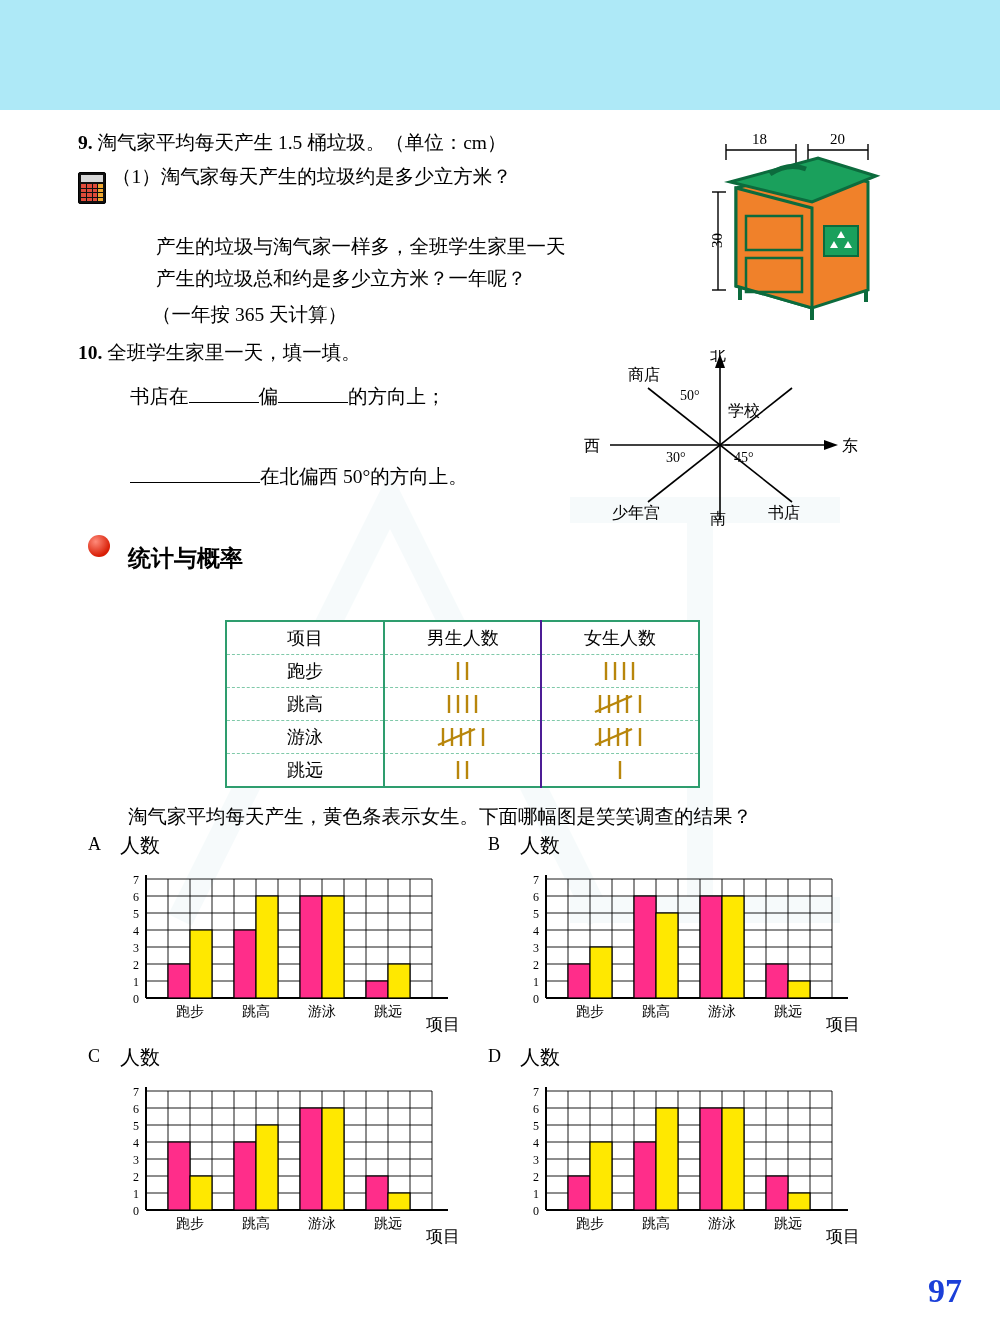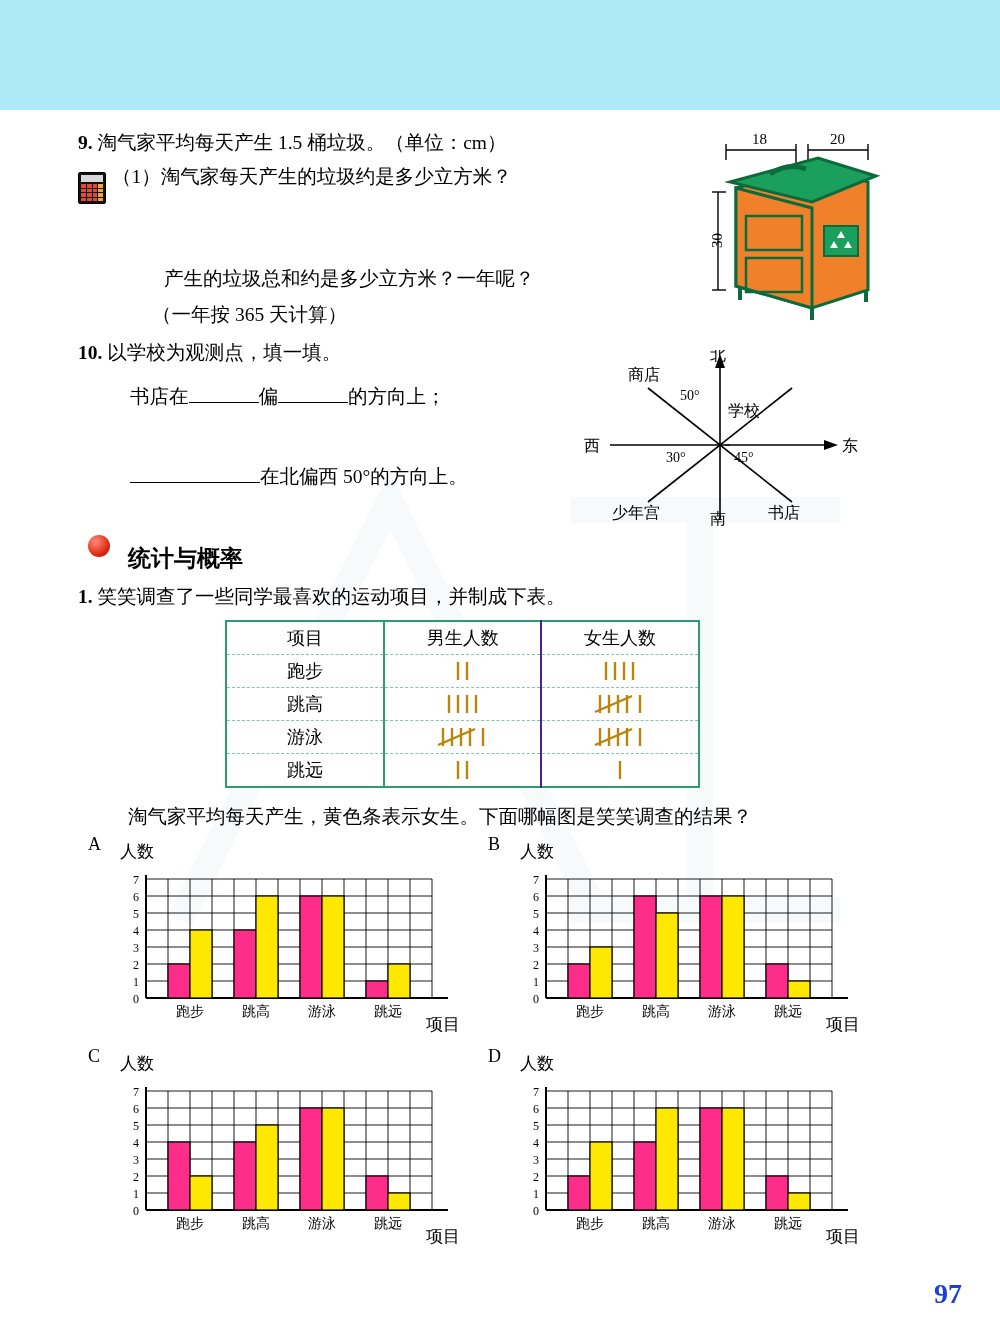--- a/index.html
+++ b/index.html
@@ -53,25 +53,25 @@
   .tbl tr:first-child td{border-bottom:1px dashed #7fc9a9;}
   .tbl td.c1{width:160px;}
   .tbl td.c2{width:157px;border-left:2px solid #2e9d6e;}
   .tbl td.c3{width:158px;border-left:2px solid #4c1d95;}
   .tally{display:inline-block;height:24px;}
   .tally svg{vertical-align:middle;}
 
   
   .chart{position:absolute;}
   .chart .letter{position:absolute;left:0;top:-2px;font-size:18px;font-family:"Liberation Serif",serif;}
-  .chart .ytitle{position:absolute;left:32px;top:-4px;font-size:17px;margin-top:8px;}
+  .chart .ytitle{position:absolute;left:32px;top:-4px;font-size:20px;}
   .chart .xtitle{position:absolute;font-size:17px;}
   .chart svg{position:absolute;left:22px;top:20px;}
 
-  .pageno{position:absolute;right:38px;bottom:26px;font-size:28px;font-weight:bold;color:#1b3fd8;
+  .pageno{position:absolute;right:38px;bottom:26px;font-size:34px;font-weight:bold;color:#1b3fd8;
           font-family:"Liberation Serif","DejaVu Serif",serif;text-align:right;}
 </style>
 </head>
 <body>
 
 <div class="topbar"></div>
 
 <div class="page">
 
   <div class="wm">
@@ -109,21 +109,22 @@
           <i></i>
           <i></i>
           <i></i>
           <i></i>
           <i></i>
           <i></i>
         </div>
     </div>
 
     <div class="t serif" style="left:112px;top:52px;">（1）淘气家每天产生的垃圾约是多少立方米？</div>
-    <div class="t serif" style="left:164px;top:154px;">产生的垃圾总和约是多少立方米？一年呢？</div>
+    <div class="t serif" style="left:156px;top:122px;">产生的垃圾与淘气家一样多，全班学生家里一天</div>
+    <div class="t serif" style="left:156px;top:154px;">产生的垃圾总和约是多少立方米？一年呢？</div>
     <div class="t serif" style="left:152px;top:190px;">（一年按 365 天计算）</div>
 
     <div class="bin">
       <svg viewBox="0 0 260 210" width="260" height="210">
 
         <line x1="26" y1="20" x2="96" y2="20" stroke="#000" stroke-width="1.4"></line>
         <line x1="26" y1="14" x2="26" y2="30" stroke="#000" stroke-width="1.4"></line>
         <line x1="96" y1="14" x2="96" y2="34" stroke="#000" stroke-width="1.4"></line>
         <line x1="108" y1="20" x2="168" y2="20" stroke="#000" stroke-width="1.4"></line>
         <line x1="108" y1="14" x2="108" y2="34" stroke="#000" stroke-width="1.4"></line>
@@ -155,21 +156,21 @@
         </g>
 
         <line x1="40" y1="156" x2="40" y2="170" stroke="#0c6b3d" stroke-width="4"></line>
         <line x1="112" y1="178" x2="112" y2="190" stroke="#0c6b3d" stroke-width="4"></line>
         <line x1="166" y1="160" x2="166" y2="172" stroke="#0c6b3d" stroke-width="4"></line>
       </svg>
     </div>
 
     <div class="t serif" style="left:78px;top:228px;">
       <span class="qnum">10.</span>
-      <span>以学校为观测点，填一填。</span>
+      <span>全班学生家里一天，填一填。</span>
     </div>
 
     <div class="t serif" style="left:130px;top:272px;">
       <span>书店在</span><span style="display:inline-block;border-bottom:1.6px solid #000;width:70px;"></span><span>偏</span><span style="display:inline-block;border-bottom:1.6px solid #000;width:70px;"></span><span>的方向上；</span>
     </div>
     <div class="t serif" style="left:130px;top:352px;">
       <span style="display:inline-block;border-bottom:1.6px solid #000;width:130px;"></span><span>在北偏西 50°的方向上。</span>
     </div>
 
     <div class="compass">
@@ -198,24 +199,20 @@
         <text x="198" y="168" font-size="16" font-family="Liberation Serif, serif">书店</text>
         <text x="110" y="50" font-size="14" font-family="Liberation Serif, serif">50°</text>
         <text x="96" y="112" font-size="14" font-family="Liberation Serif, serif">30°</text>
         <text x="164" y="112" font-size="14" font-family="Liberation Serif, serif">45°</text>
       </svg>
     </div>
 
     <div class="dot" style="left:88px;top:425px;"></div>
     <div class="sechead" style="left:128px;top:424px;margin-top:9px;">统计与概率</div>
 
-    <div class="t serif" style="left:78px;top:472px;">
-      <span class="qnum">1.</span>
-      <span>笑笑调查了一些同学最喜欢的运动项目，并制成下表。</span>
-    </div>
 
     <table class="tbl">
       <tbody>
           <tr>
         <td class="c1">项目</td>
         <td class="c2">男生人数</td>
         <td class="c3">女生人数</td>
       </tr>
       <tr>
         <td class="c1">跑步</td>

